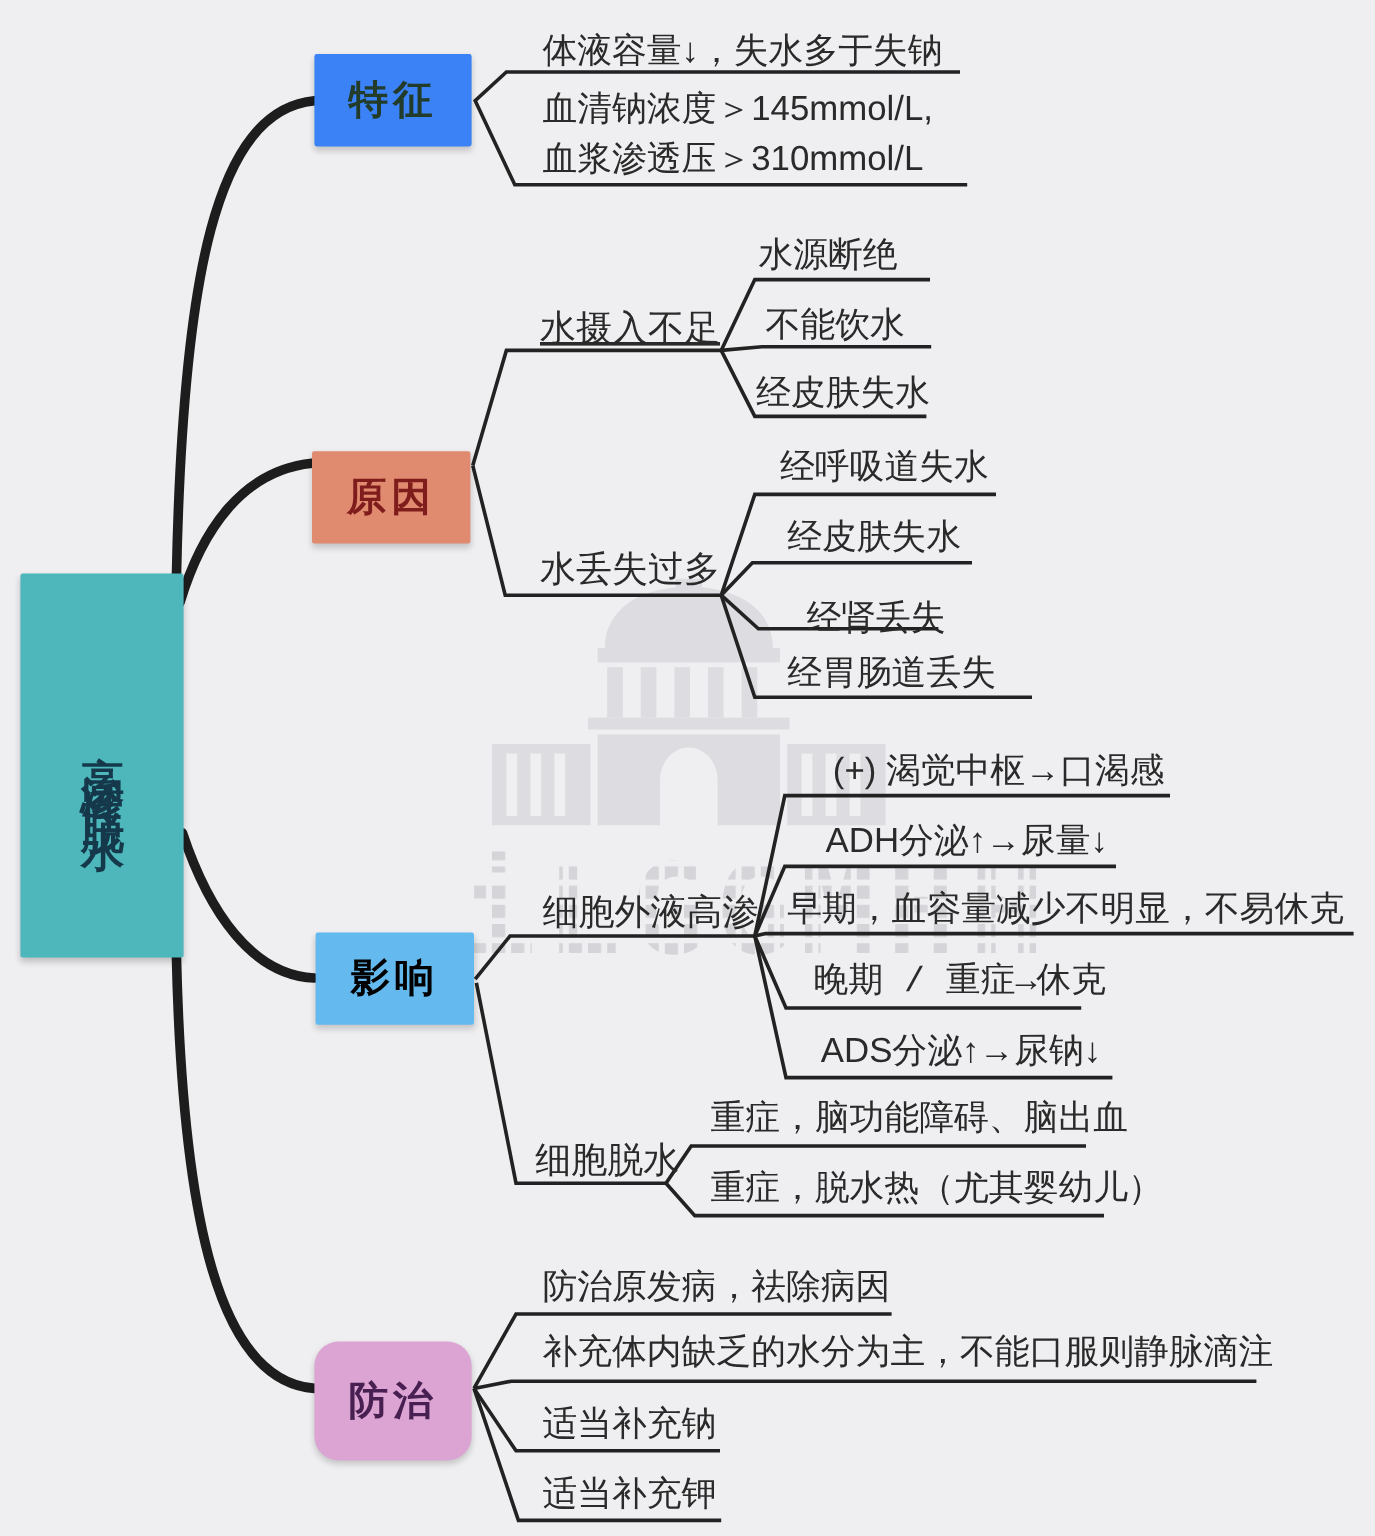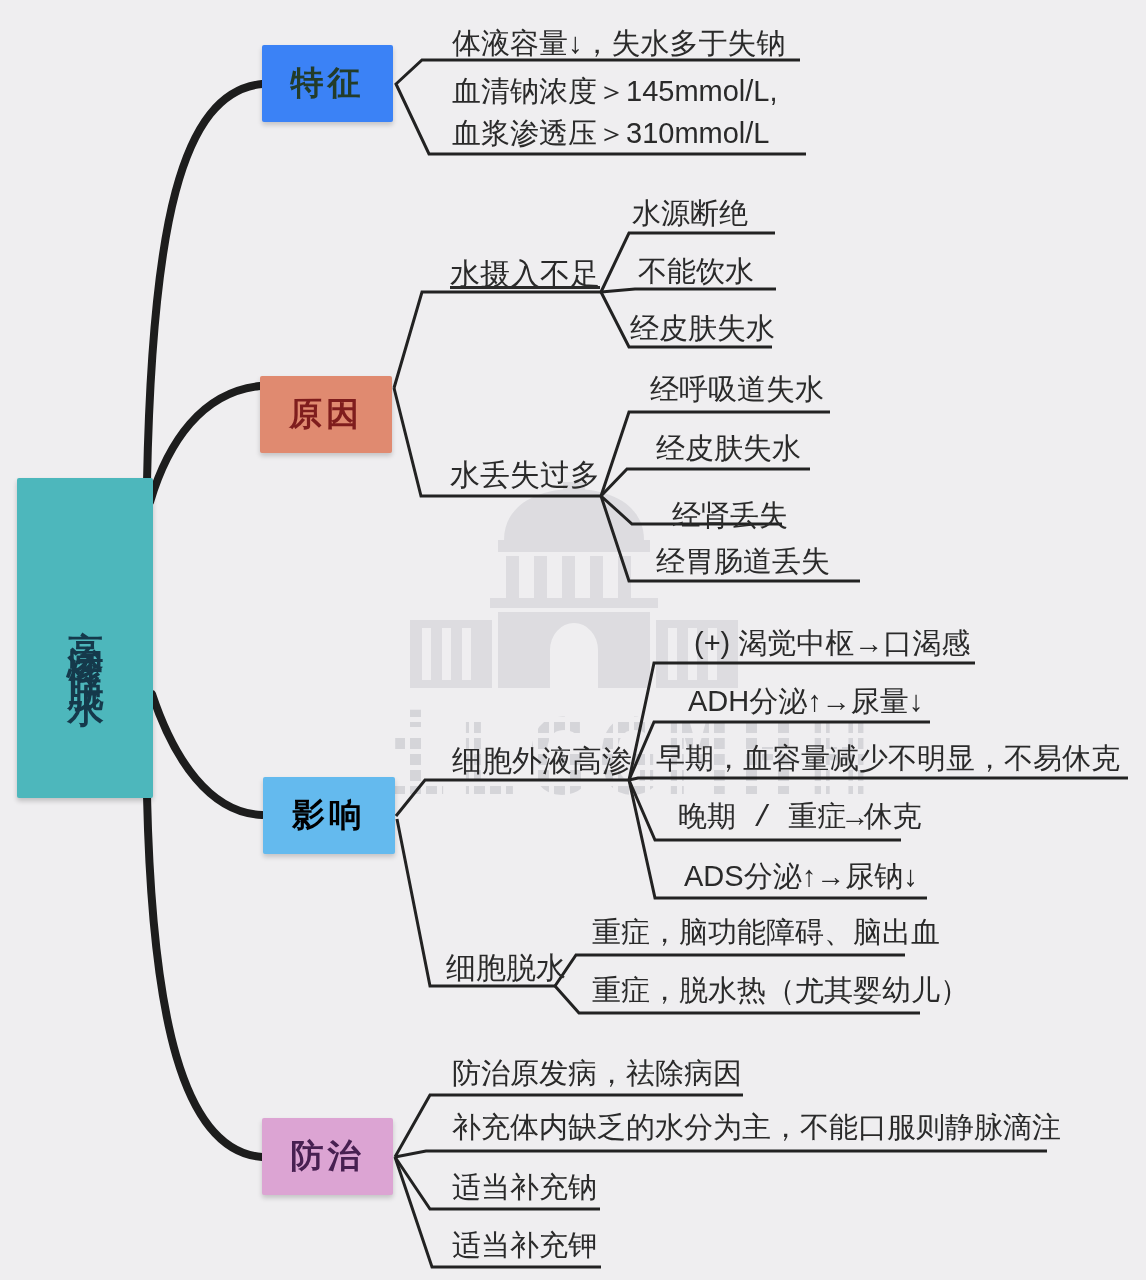--- a/index.html
+++ b/index.html
@@ -120,21 +120,21 @@
     <path class="thin" d="M395 1157 L426 1151 L1047 1151"></path>
     <path class="thin" d="M395 1157 L430 1209 L600 1209"></path>
     <path class="thin" d="M395 1157 L432 1267 L601 1267"></path>
   </svg>
 
   <div class="root-node" style="background-color: rgb(77, 183, 188);">高渗性脱水</div>
 
   <div class="node tezheng" style="left: 262px; top: 45px; width: 131px; height: 77px; background-color: #3b82f6;">特征</div>
   <div class="node yuanyin" style="left: 260px; top: 348px; width: 132px; height: 77px; background-color: rgb(224, 138, 112);">原因</div>
   <div class="node yingxiang" style="left: 263px; top: 777px; width: 132px; height: 77px; background-color: rgb(100, 186, 238);">影响</div>
-  <div class="node fangzhi" style="left: 262px; top: 1118px; width: 131px; height: 77px; background-color: rgb(220, 164, 211);">防治</div>
+  <div class="node fangzhi" style="left: 262px; top: 1118px; width: 131px; height: 99px; background-color: rgb(220, 164, 211); border-radius: 20px;">防治</div>
 
   <div class="lbl" style="left:452px;top:28px;">体液容量↓，失水多于失钠</div>
   <div class="lbl" style="left:452px;top:76px;">血清钠浓度＞145mmol/L,</div>
   <div class="lbl" style="left:452px;top:118px;">血浆渗透压＞310mmol/L</div>
 
   <div class="lbl mid" style="left:450px;top:257px;text-decoration:underline;">水摄入不足</div>
   <div class="lbl" style="left:632px;top:198px;">水源断绝</div>
   <div class="lbl" style="left:638px;top:256px;">不能饮水</div>
   <div class="lbl" style="left:630px;top:313px;">经皮肤失水</div>
 

